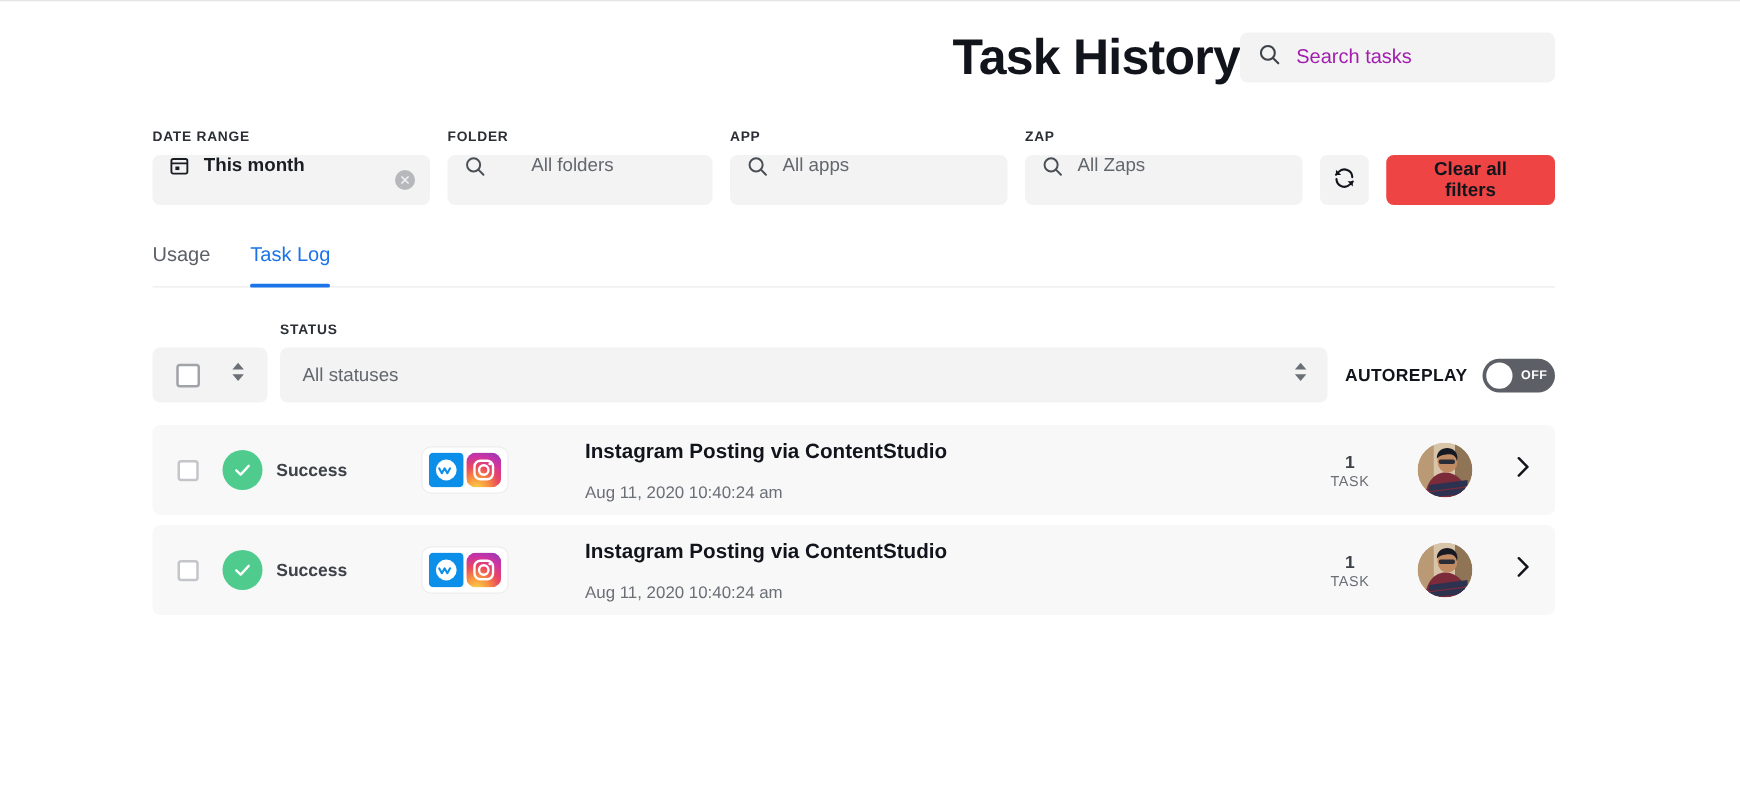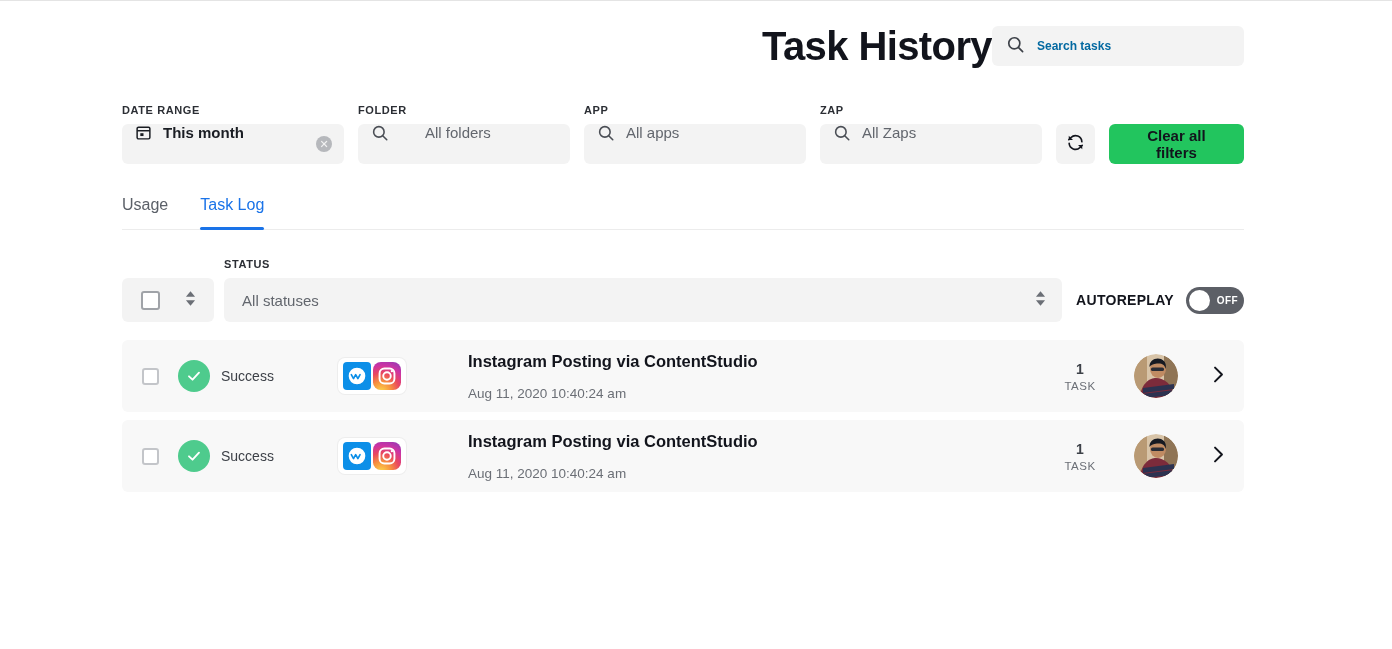--- a/index.html
+++ b/index.html
@@ -25,21 +25,21 @@
   .page-title {
     font-size: 40px; font-weight: bold; color: #12141c;
     letter-spacing: -0.6px; line-height: 1.2;
   }
   .search-box {
     display: flex; align-items: center; gap: 12px;
     width: 252px; height: 40px;
     background: #f3f3f3; border-radius: 6px;
     padding: 0 14px;
   }
-  .search-box .ph { font-size: 12px; color: #0369a1; font-weight: bold; }
+  .search-box .ph { font-size: 16px; color: #a21caf; }
 
   
   .filters { display: flex; align-items: flex-end; gap: 14px; margin-top: 34px; }
   .filter-field { display: flex; flex-direction: column; }
   .filter-label {
     font-size: 11px; font-weight: bold; color: #2b2e34;
     letter-spacing: 0.6px; margin-bottom: 8px; text-transform: uppercase;
   }
   .filter-control {
     display: flex; gap: 11px;
@@ -58,21 +58,21 @@
     background: #b6b8bc; color: #f3f3f3;
     display: flex; align-items: center; justify-content: center;
     font-size: 11px; line-height: 1; font-family: "DejaVu Sans", sans-serif;
   }
   .refresh-btn {
     width: 44px; height: 40px; background: #f3f3f3; border-radius: 6px;
     display: flex; align-items: center; justify-content: center;
     border: none; cursor: pointer;
   }
   .clear-all-btn {
-    height: 40px; background: #22c55e; border-radius: 6px;
+    height: 40px; background: #ef4444; border-radius: 6px;
     padding: 0 22px; border: none; cursor: pointer;
     font-size: 15px; font-weight: bold; color: #12141c;
     font-family: "Liberation Sans", sans-serif;
   }
 
   
   .tabs {
     display: flex; gap: 0; margin-top: 32px;
     border-bottom: 1px solid #ececec; position: relative;
   }
@@ -138,21 +138,21 @@
   .cell-chk { width: 56px; display: flex; justify-content: center; }
   .chk-sm {
     width: 17px; height: 17px; border: 2px solid #c3c5c9;
     border-radius: 3px; background: #fff; cursor: pointer;
   }
   .cell-status { display: flex; align-items: center; gap: 11px; width: 160px; }
   .status-dot {
     width: 32px; height: 32px; border-radius: 50%;
     display: flex; align-items: center; justify-content: center;
   }
-  .status-text { font-size: 14px; font-weight: normal; color: #3d4148; }
+  .status-text { font-size: 14px; font-weight: bold; color: #3d4148; }
   .cell-apps { width: 130px; display: flex; justify-content: flex-start; }
   .app-icons {
     display: flex; gap: 2px; background: #ffffff; border-radius: 7px;
     padding: 4px 5px; box-shadow: 0 0 0 1px rgba(0,0,0,0.045);
   }
   .app-icon { width: 28px; height: 28px; border-radius: 4px; overflow: hidden; }
   .cell-main { flex: 1; }
   .task-title { font-size: 16.5px; font-weight: bold; color: #12141c; }
   .task-time { font-size: 13.5px; color: #6b6f76; margin-top: 15px; }
   .cell-count { width: 80px; text-align: center; }

